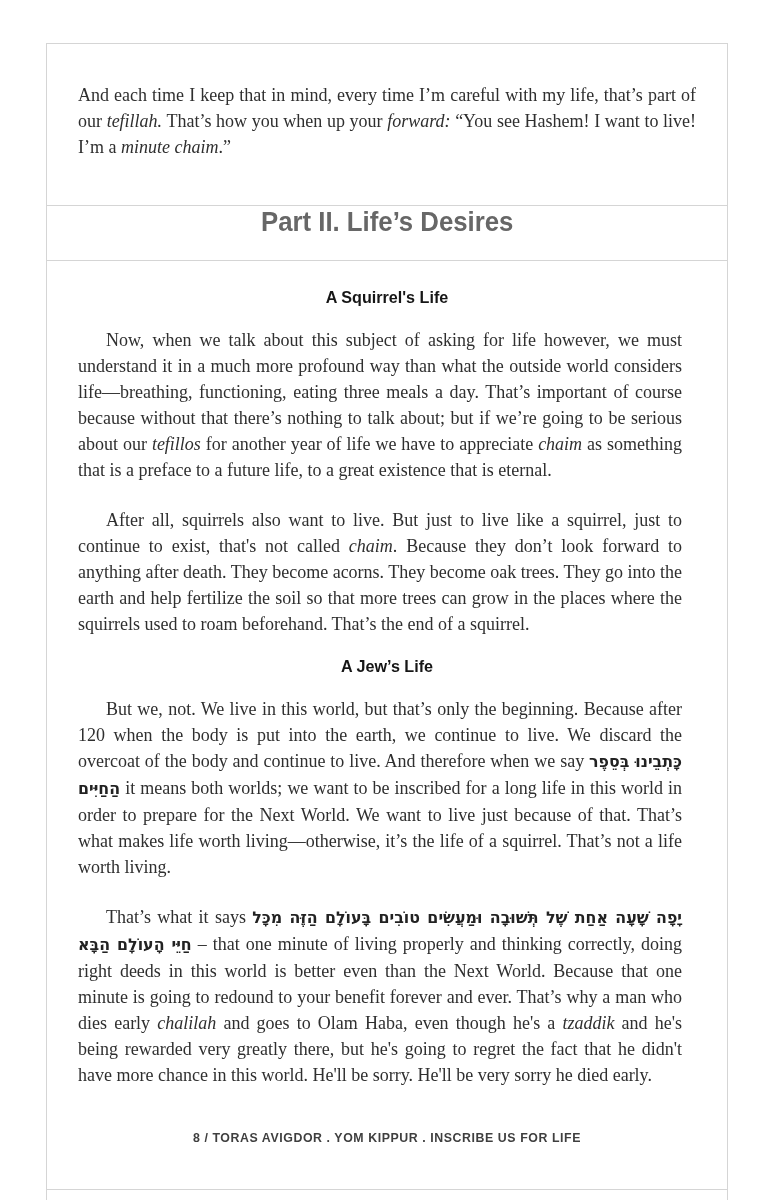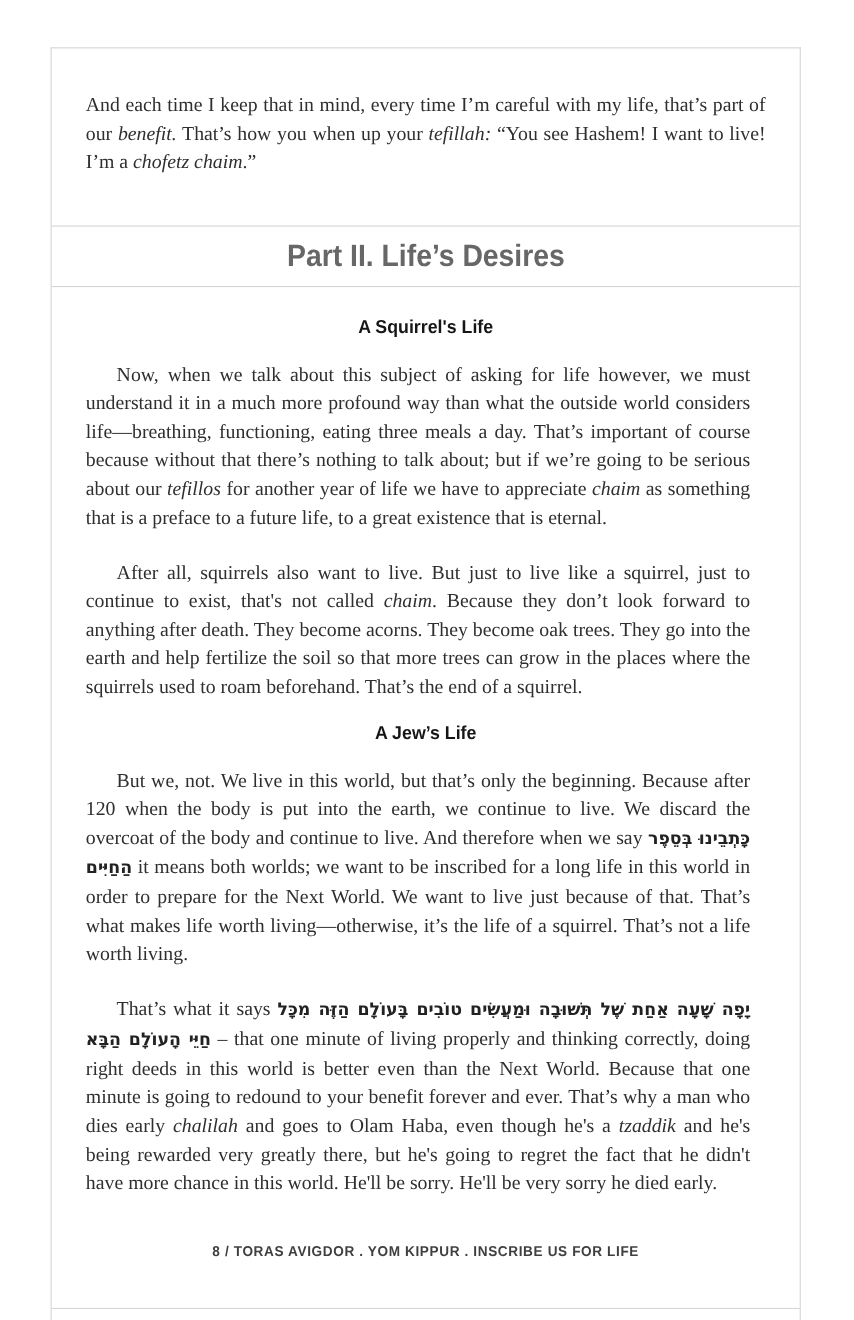--- a/index.html
+++ b/index.html
@@ -31,21 +31,21 @@
     line-height: 26px;
     text-align: justify;
     color: #2f2f2f;
   }
   .section-band {
     margin-top: 45px;
     height: 54px;
     border-top: 1px solid #d5d5d5;
     border-bottom: 1px solid #d5d5d5;
     display: flex;
-    align-items: center;
+    align-items: flex-start;
     justify-content: center;
   }
   .section-title {
     font-family: "Liberation Sans", sans-serif;
     font-weight: 700;
     font-size: 28px;
     color: #676767;
     transform: scaleX(0.92);
     white-space: nowrap;
   }
@@ -97,21 +97,21 @@
     margin-top: 44px;
     border-top: 1px solid #d5d5d5;
     height: 0;
   }
 </style>
 </head>
 <body>
 
 <div class="page">
 
-  <p class="intro-paragraph"><span>And each time I keep that in mind, every time I’m careful with my life, that’s part of our </span><span class="seg-italic">benefit.</span><span> That’s how you when up your </span><span class="seg-italic">tefillah:</span><span> “You see Hashem! I want to live! I’m a </span><span class="seg-italic">chofetz chaim</span><span>.”</span></p>
+  <p class="intro-paragraph"><span>And each time I keep that in mind, every time I’m careful with my life, that’s part of our </span><span class="seg-italic">tefillah.</span><span> That’s how you when up your </span><span class="seg-italic">forward:</span><span> “You see Hashem! I want to live! I’m a </span><span class="seg-italic">minute chaim</span><span>.”</span></p>
 
   <div class="section-band">
     <div class="section-title">Part II. Life’s Desires</div>
   </div>
 
   <h3 class="subhead">A Squirrel's Life</h3>
 
   <p class="para"><span>Now, when we talk about this subject of asking for life however, we must understand it in a much more profound way than what the outside world considers life—breathing, functioning, eating three meals a day. That’s important of course because without that there’s nothing to talk about; but if we’re going to be serious about our </span><span class="seg-italic">tefillos</span><span> for another year of life we have to appreciate </span><span class="seg-italic">chaim</span><span> as something that is a preface to a future life, to a great existence that is eternal.</span></p>
 
   <p class="para spaced"><span>After all, squirrels also want to live. But just to live like a squirrel, just to continue to exist, that's not called </span><span class="seg-italic">chaim</span><span>. Because they don’t look forward to anything after death.  They become acorns. They become oak trees. They go into the earth and help fertilize the soil so that more trees can grow in the places where the squirrels used to roam beforehand. That’s the end of a squirrel.</span></p>

